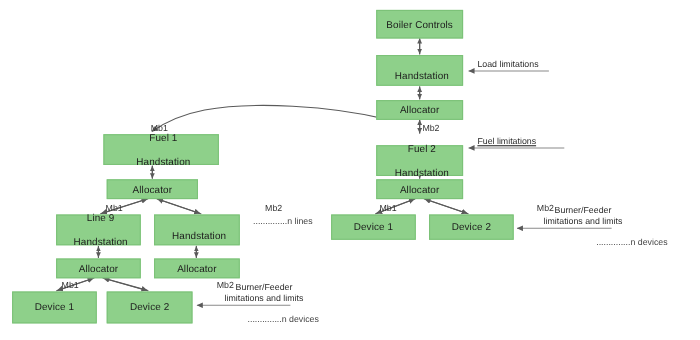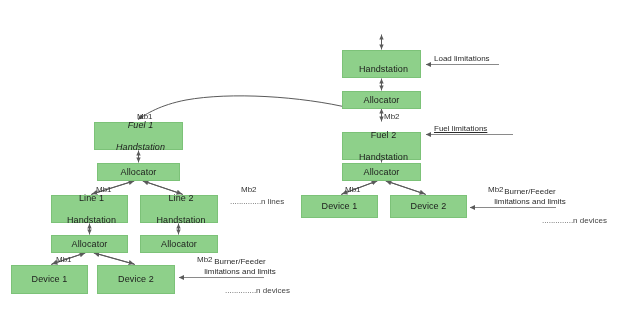--- a/index.html
+++ b/index.html
@@ -130,20 +130,23 @@
       <path d="M 93 252.5 L 134 264" marker-end="url(#ah)"></path>
       <path d="M 135 264.5 L 94 253" marker-end="url(#ah)"></path>
 
       <line x1="499" y1="64.5" x2="426" y2="64.5" marker-end="url(#ah)" stroke="#8a8a8a"></line>
       <line x1="513" y1="134.5" x2="426" y2="134.5" marker-end="url(#ah)" stroke="#8a8a8a"></line>
       <line x1="556" y1="207.5" x2="470" y2="207.5" marker-end="url(#ah)" stroke="#8a8a8a"></line>
       <line x1="264" y1="277.5" x2="179" y2="277.5" marker-end="url(#ah)" stroke="#8a8a8a"></line>
     </g>
   </svg>
 
+  <div class="node" style="left:342px; top:9px; width:79px; height:26px;">
+    <span>Boiler Controls</span>
+  </div>
 
   <div class="node" style="left:342px; top:50px; width:79px; height:28px;">
     <span>
       <br>
       <span>Handstation</span>
     </span>
   </div>
 
   <div class="node" style="left:342px; top:91px; width:79px; height:18px;">
     <span>Allocator</span>
@@ -161,41 +164,41 @@
   </div>
 
   <div class="node" style="left:301px; top:195px; width:77px; height:23px;">
     <span>Device 1</span>
   </div>
 
   <div class="node" style="left:390px; top:195px; width:77px; height:23px;">
     <span>Device 2</span>
   </div>
 
-  <div class="node" style="left:94px; top:122px; width:89px; height:28px;font-style:italic;">
+  <div class="node" style="left:94px; top:122px; width:105px; height:28px;">
     <span>
       <span>Fuel 1</span><br>
       <span>Handstation</span>
     </span>
   </div>
 
   <div class="node" style="left:97px; top:163px; width:83px; height:18px;">
     <span>Allocator</span>
   </div>
 
   <div class="node" style="left:51px; top:195px; width:77px; height:28px;">
     <span>
-      <span>Line 1</span><br>
+      <span>Line 9</span><br>
       <span>Handstation</span>
     </span>
   </div>
 
   <div class="node" style="left:140px; top:195px; width:78px; height:28px;">
     <span>
-      <span>Line 2</span><br>
+      <br>
       <span>Handstation</span>
     </span>
   </div>
 
   <div class="node" style="left:51px; top:235px; width:77px; height:18px;">
     <span>Allocator</span>
   </div>
 
   <div class="node" style="left:140px; top:235px; width:78px; height:18px;">
     <span>Allocator</span>

